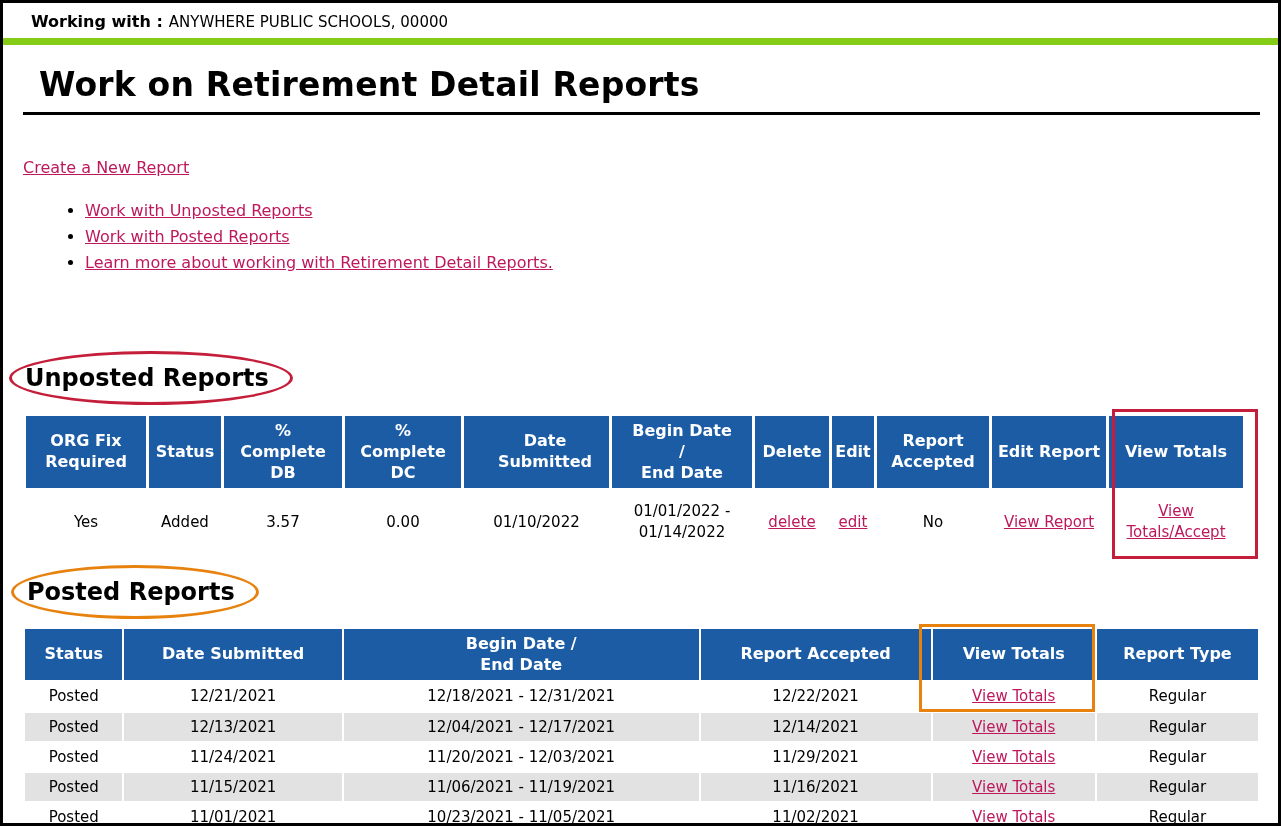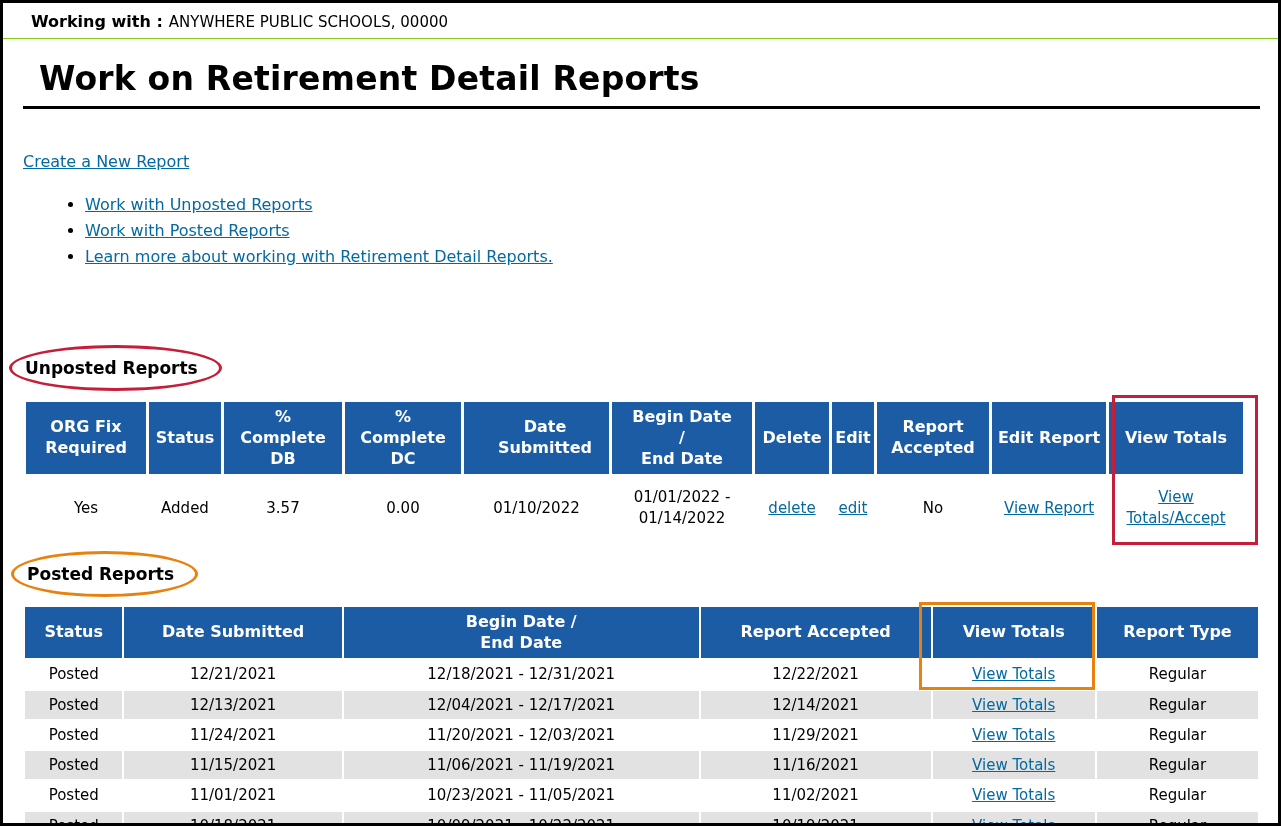--- a/index.html
+++ b/index.html
@@ -8,52 +8,52 @@
     width: 1281px; height: 826px;
     border: 3px solid #000;
     background: #fff;
     font-family: "DejaVu Sans", "Liberation Sans", sans-serif;
     color: #000;
     overflow: hidden;
   }
 
   .working-bar {
     padding: 9px 12px 7px 28px;
-    border-bottom: 1px solid #84cc16;
+    border-bottom: 7px solid #84cc16;
     font-size: 15px;
     white-space: nowrap;
   }
   .working-bar .ww-label { font-weight: bold; font-size: 16px; margin-right: 6px; }
 
   .content { padding: 6px 18px 0 20px; }
 
   h1.page-title {
     font-size: 33px;
     font-weight: bold;
     margin: 14px 0 8px 16px;
     letter-spacing: 0.2px;
   }
   hr.title-rule { border: none; border-top: 3px solid #000; margin: 0; }
 
-  a { color: #0369a1; text-decoration: underline; cursor: pointer; }
+  a { color: #be185d; text-decoration: underline; cursor: pointer; }
 
   .intro { font-size: 16px; margin: 18px 0 10px 0; line-height: 23px; }
 
   ul.nav-links { margin: 22px 0 0 0; padding-left: 62px; font-size: 16px; }
   ul.nav-links li { margin-bottom: 7px; }
 
   
   .section-wrap {
     position: relative;
     display: inline-block;
     padding: 13px 24px 13px 16px;
   }
   .section-wrap h2 {
     margin: 0;
-    font-size: 17px;
+    font-size: 24px;
     font-weight: bold;
     white-space: nowrap;
     position: relative;
     z-index: 2;
     text-align: right;
   }
   .ellipse {
     position: absolute;
     inset: 0;
     border-radius: 50%;

